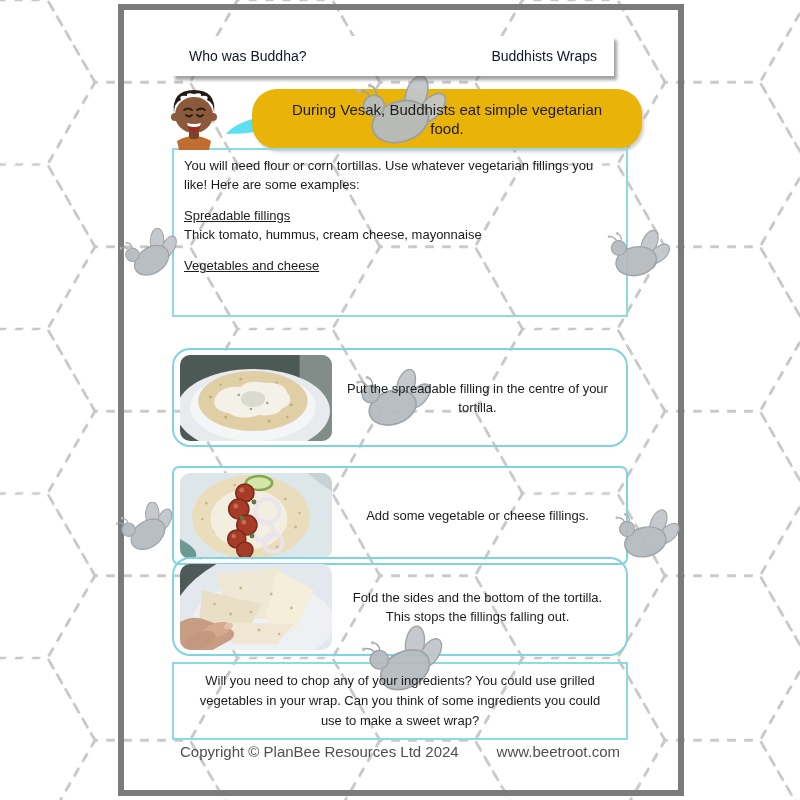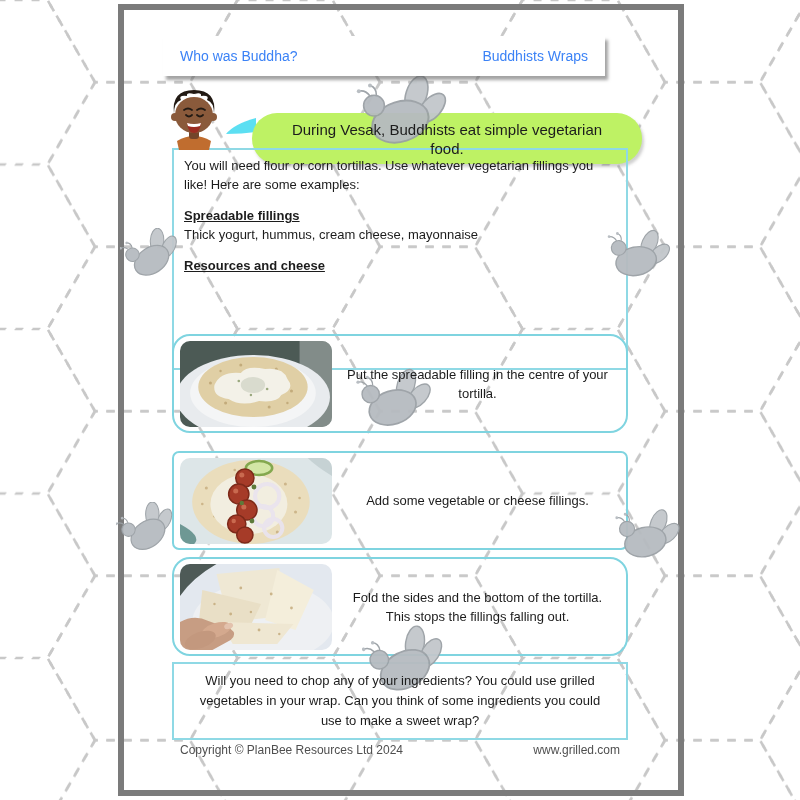--- a/index.html
+++ b/index.html
@@ -4,50 +4,50 @@
 <style>
   html,body{margin:0;padding:0;background:#ffffff;}
   #stage{position:relative;width:800px;height:800px;overflow:hidden;background:#ffffff;
          font-family:"Liberation Sans","DejaVu Sans",sans-serif;color:#222;}
   
   #hexbg{position:absolute;left:0;top:0;width:800px;height:800px;z-index:0;}
   
   #frame{position:absolute;left:118px;top:4px;width:554px;height:780px;
          border:6px solid #7b7b7b;z-index:1;background:transparent;}
   
-  #header-box{position:absolute;left:163px;top:36px;width:442px;height:40px;background:#ffffff;
+  #header-box{position:absolute;left:172px;top:36px;width:442px;height:40px;background:#ffffff;
               box-shadow:3px 4px 3px rgba(90,90,90,.55);z-index:3;display:flex;align-items:center;
               justify-content:space-between;padding:0 17px;box-sizing:border-box;
-              font-size:14px;color:#3b82f6;}
-  
-  #bubble{position:absolute;left:252px;top:89px;width:390px;height:51px;background:#bef264;
-          border-radius:25px;box-shadow:2px 3px 3px rgba(100,100,100,.30);margin-top:24px;}
+              font-size:14px;color:#0f172a;}
+  
+  #bubble{position:absolute;left:252px;top:89px;width:390px;height:60px;background:#eab308;
+          border-radius:25px;box-shadow:2px 3px 3px rgba(100,100,100,.30);}
   #bubble-text{position:relative;z-index:3;display:flex;align-items:center;justify-content:center;
                text-align:center;width:100%;height:100%;padding:0 26px;box-sizing:border-box;
                font-size:15px;line-height:19px;color:#1c1c1c;}
   #bubble-tail{position:absolute;left:226px;top:116px;width:30px;height:22px;}
   #avatar{position:absolute;left:163px;top:84px;width:62px;height:66px;z-index:3;}
   
   .cyanbox{position:absolute;left:172px;width:456px;border:2px solid #8fd9e5;box-sizing:border-box;
            background:transparent;}
-  #intro-box{top:148px;height:222px;}
+  #intro-box{top:148px;height:169px;}
   .intro-inner{position:relative;z-index:3;padding:6px 10px;font-size:13px;line-height:19px;color:#1c1c1c;}
-  .section-heading{font-weight:bold;text-decoration:underline;margin-top:12px;}
+  .section-heading{font-weight:normal;text-decoration:underline;margin-top:12px;}
   .step-box{height:99px;border-radius:18px;border:2px solid #7fd4e0;}
-  #step-0{top:334px;} #step-1{top:451px;border-radius:7px;} #step-2{top:557px;}
+  #step-0{top:348px;} #step-1{top:466px;border-radius:7px;} #step-2{top:557px;}
   .step-photo{position:absolute;left:6px;top:5px;width:152px;height:86px;border-radius:10px;overflow:hidden;}
   .step-caption{position:absolute;left:163px;right:8px;top:0;bottom:0;z-index:3;display:flex;
                 align-items:center;justify-content:center;text-align:center;font-size:13px;
                 line-height:19px;color:#1c1c1c;padding:0 4px;}
   #question-box{top:662px;height:78px;display:flex;align-items:center;}
   #question-text{position:relative;z-index:3;text-align:center;font-size:13px;line-height:20px;
                  color:#1c1c1c;padding:4px 14px;}
   #footer-row{position:absolute;left:172px;top:743px;width:456px;display:flex;
               justify-content:space-between;padding:0 8px;box-sizing:border-box;z-index:3;
-              font-size:12px;color:#4f4f4f;}
+              font-size:15px;color:#4f4f4f;}
   .bee{position:absolute;z-index:2;opacity:.95;}
 </style>
 </head>
 <body>
 
 <div id="stage">
 
   <svg id="hexbg" xmlns="http://www.w3.org/2000/svg">
     <defs>
       <pattern id="hexpat" width="285" height="164.5" patternUnits="userSpaceOnUse">
@@ -103,22 +103,22 @@
     <path d="M30,2 Q8,8 0,18 Q16,18 30,16 Z" fill="#5cdff2"></path>
   </svg>
   <div id="bubble">
     <div id="bubble-text">During Vesak, Buddhists eat simple vegetarian food.</div>
   </div>
 
   <div id="intro-box" class="cyanbox">
     <div class="intro-inner">
       <div>You will need flour or corn tortillas. Use whatever vegetarian fillings you like! Here are some examples:</div>
       <div class="section-heading">Spreadable fillings</div>
-      <div>Thick yogurt, hummus, cream cheese, mayonnaise</div>
-      <div class="section-heading">Resources and cheese</div>
+      <div>Thick tomato, hummus, cream cheese, mayonnaise</div>
+      <div class="section-heading">Vegetables and cheese</div>
     </div>
   </div>
 
   <div id="step-0" class="cyanbox step-box">
     <svg class="step-photo" viewBox="0 0 150 86" preserveAspectRatio="none" xmlns="http://www.w3.org/2000/svg">
       <rect width="150" height="86" fill="#4c5a55"></rect>
       <rect x="118" y="0" width="32" height="86" fill="#aeb6b4" opacity="0.55"></rect>
       <ellipse cx="72" cy="56" rx="76" ry="42" fill="#e8ebee"></ellipse>
       <ellipse cx="72" cy="52" rx="62" ry="34" fill="#f4f5f6"></ellipse>
       <ellipse cx="72" cy="46" rx="54" ry="30" fill="#e0cfa5"></ellipse>
@@ -236,16 +236,16 @@
     </svg>
   <svg class="bee" viewBox="0 0 120 100" style="left:612px;top:506px;width:70px;height:58px;">
       <use href="#bee" transform="rotate(4 60 50)"></use>
     </svg>
   <svg class="bee" viewBox="0 0 120 100" style="left:362px;top:625px;width:86px;height:72px;">
       <use href="#bee" transform="rotate(-10 60 50)"></use>
     </svg>
 
   <div id="footer-row">
     <span>Copyright © PlanBee Resources Ltd 2024</span>
-    <span>www.grilled.com</span>
+    <span>www.beetroot.com</span>
   </div>
 
 </div>
 
 </body></html>

